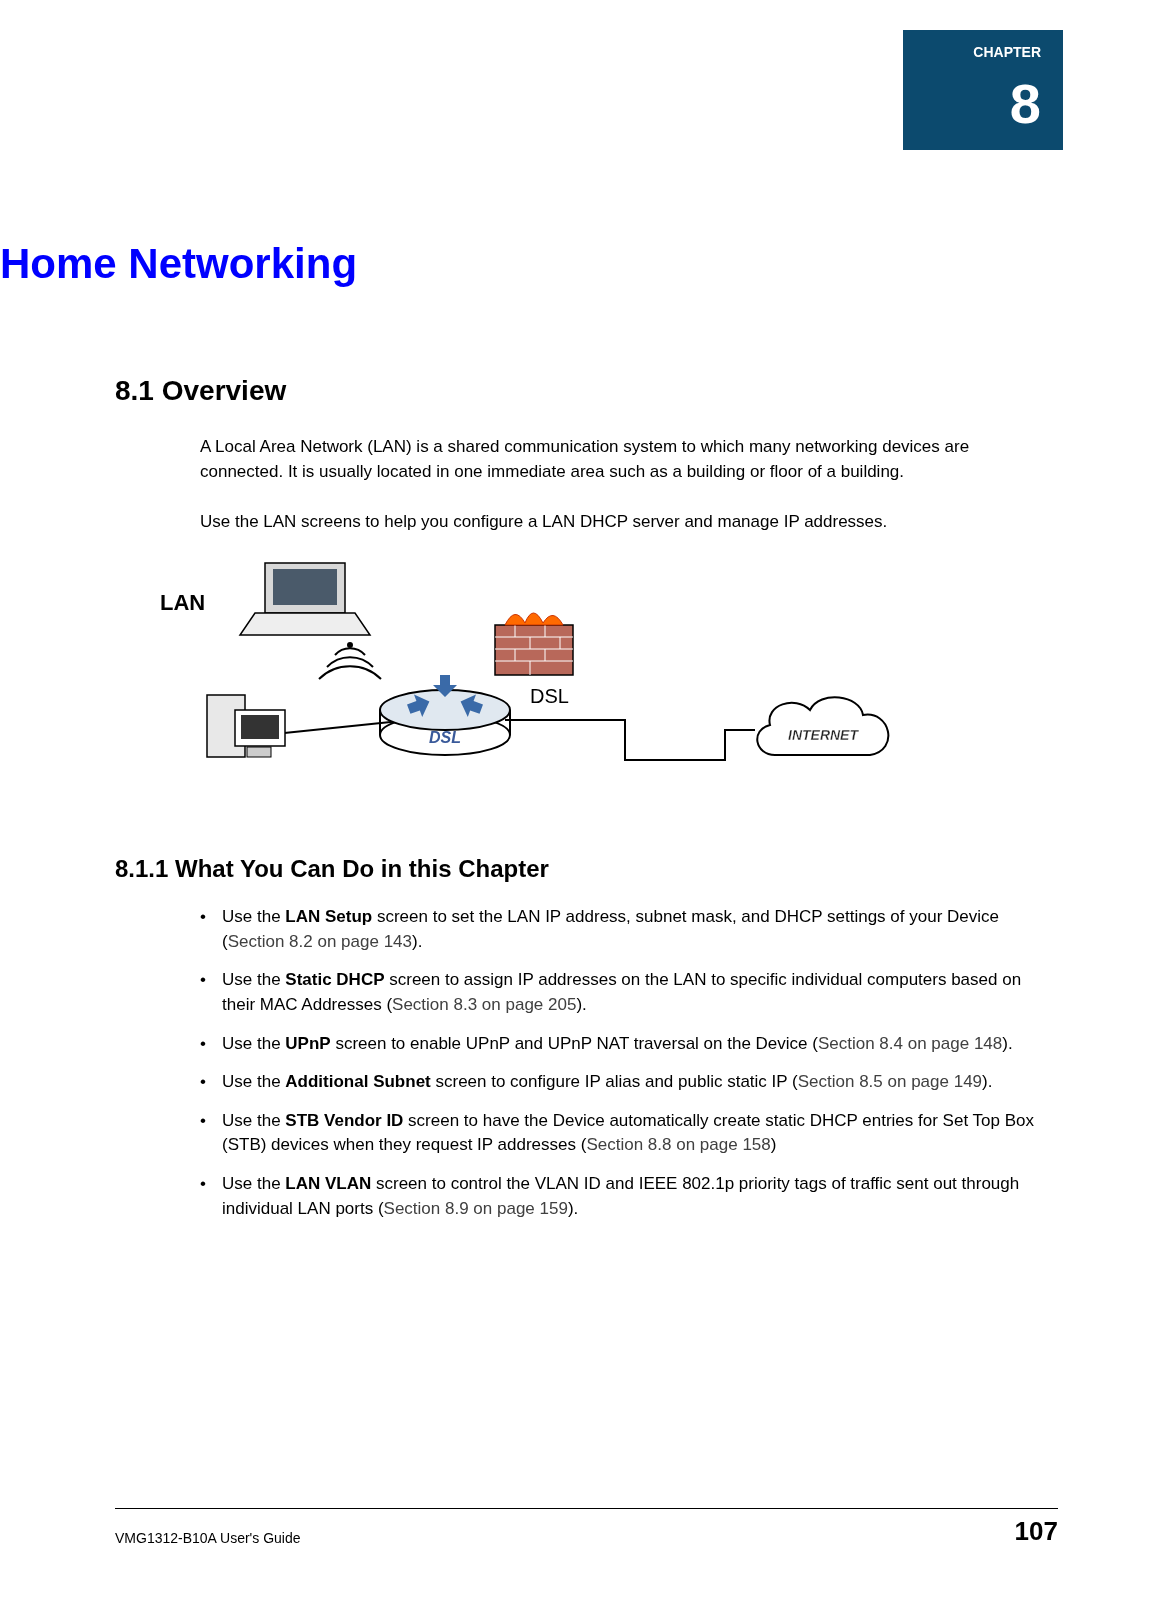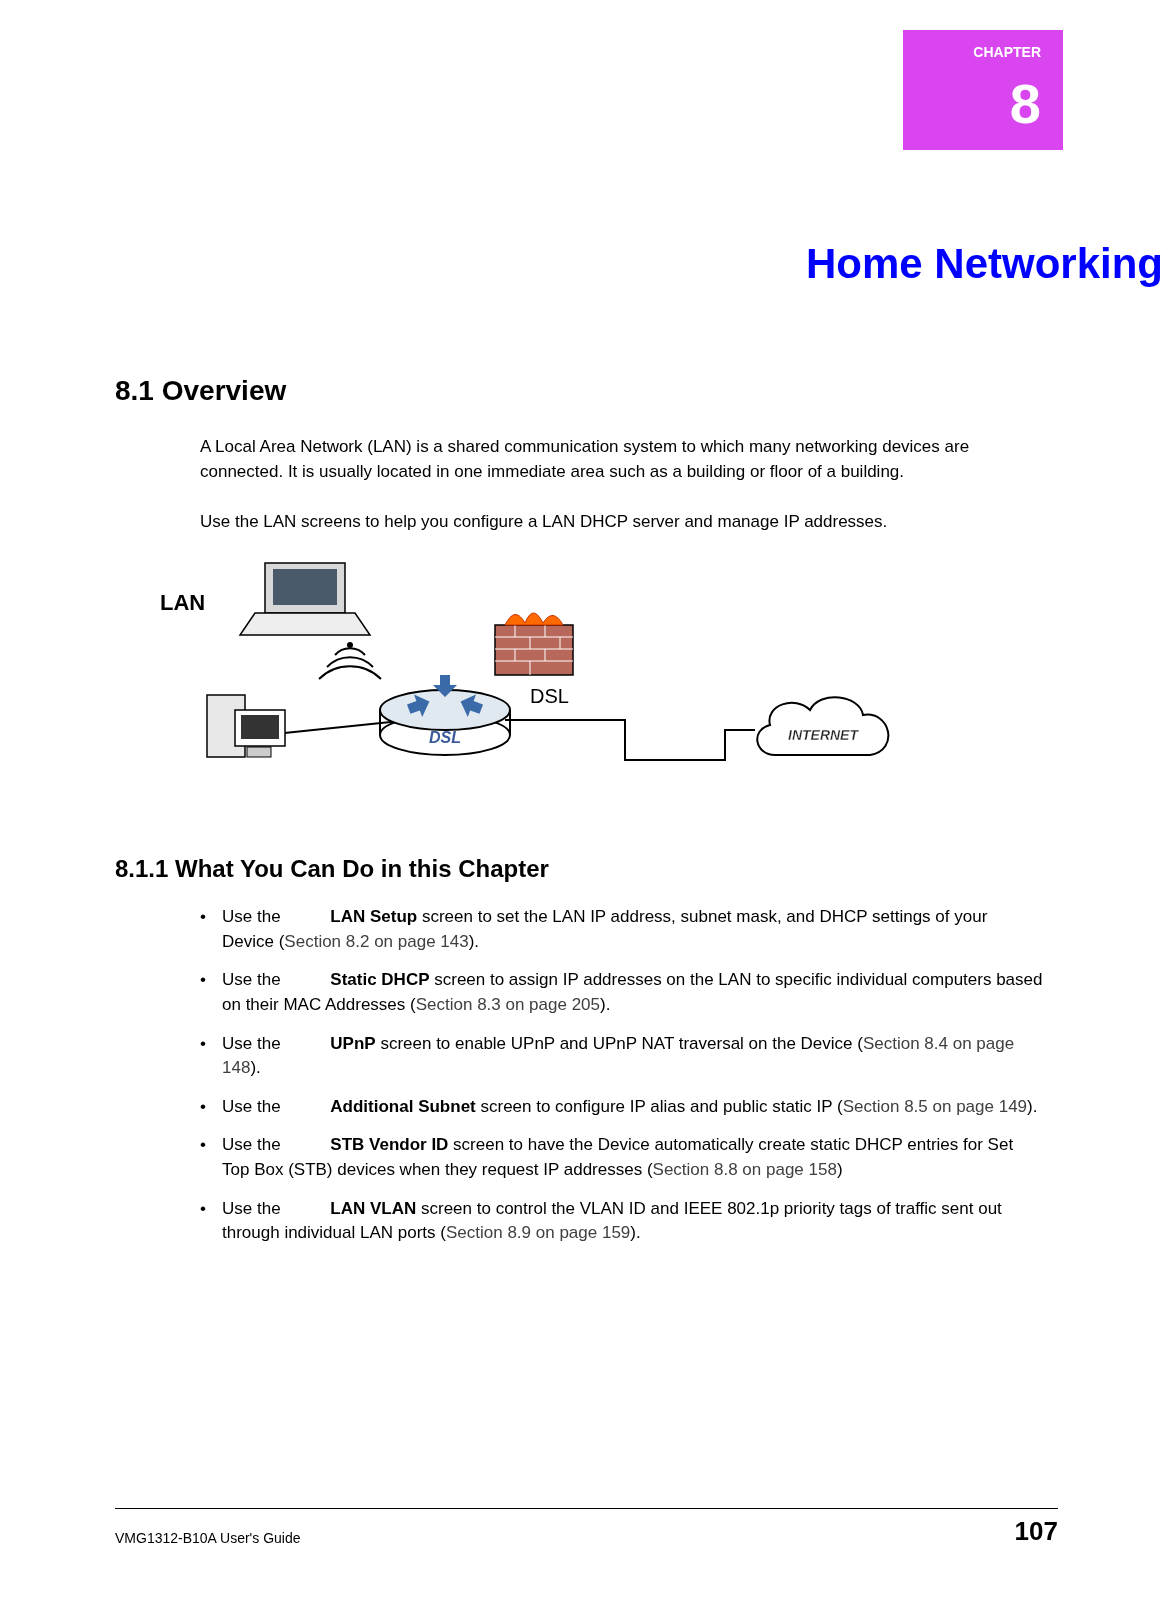--- a/index.html
+++ b/index.html
@@ -18,21 +18,21 @@
     position: relative;
     width: 1163px;
     height: 1597px;
   }
   .chapter-box {
     position: absolute;
     top: 30px;
     right: 100px;
     width: 160px;
     height: 120px;
-    background: #d946ef;
+    background: #0c4a6e;
     color: #ffffff;
     display: flex;
     align-items: flex-end;
     justify-content: flex-end;
     padding: 0 22px 18px 0;
     box-sizing: border-box;
   }
   .chapter-number {
     font-family: Arial, Helvetica, sans-serif;
     font-size: 56px;
@@ -49,21 +49,21 @@
     top: 14px;
     right: 22px;
     font-size: 14px;
     font-family: Arial, Helvetica, sans-serif;
     font-weight: bold;
   }
   .chapter-title {
     position: absolute;
     top: 240px;
     width: 100%;
-    text-align: right;
+    text-align: left;
     font-family: Arial, Helvetica, sans-serif;
     font-size: 42px;
     font-weight: bold;
     color: #0000ff;
   }
   .h1 {
     position: absolute;
     left: 115px;
     font-family: Arial, Helvetica, sans-serif;
     font-size: 28px;
@@ -98,21 +98,21 @@
     line-height: 1.45;
     margin-bottom: 14px;
   }
   .bullet-item::before {
     content: "•";
     position: absolute;
     left: 0;
     top: 0;
   }
   .link { color: #404040; }
-  .bold { font-weight: bold; margin-left: 45px; }
+  .bold { font-weight: bold; }
   .footer-left {
     position: absolute;
     bottom: 51px;
     left: 115px;
     font-size: 14px;
     color: #000;
   }
   .footer-right {
     position: absolute;
     bottom: 50px;

